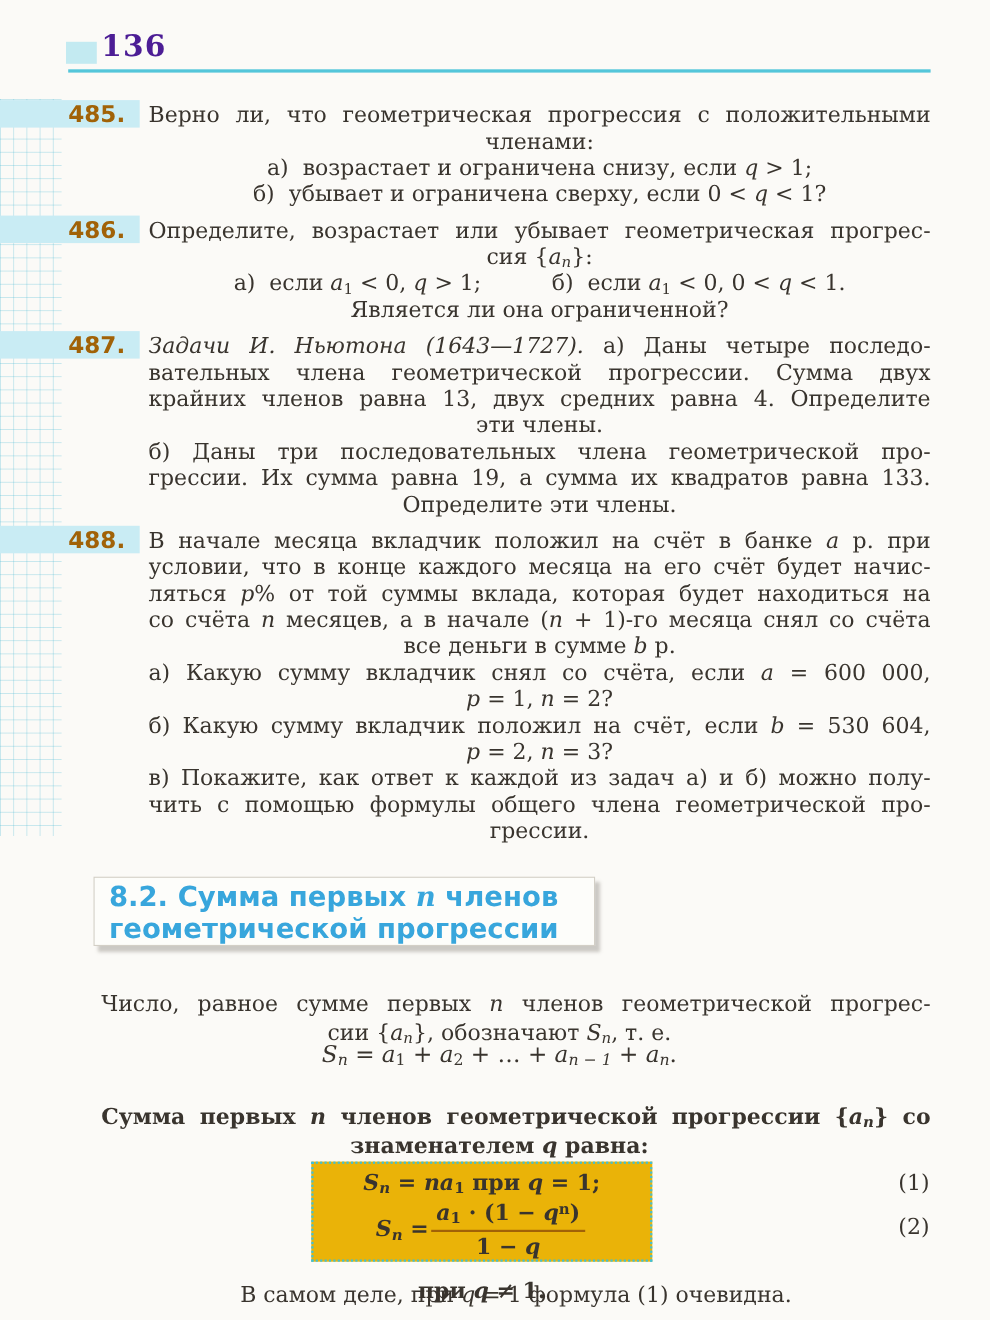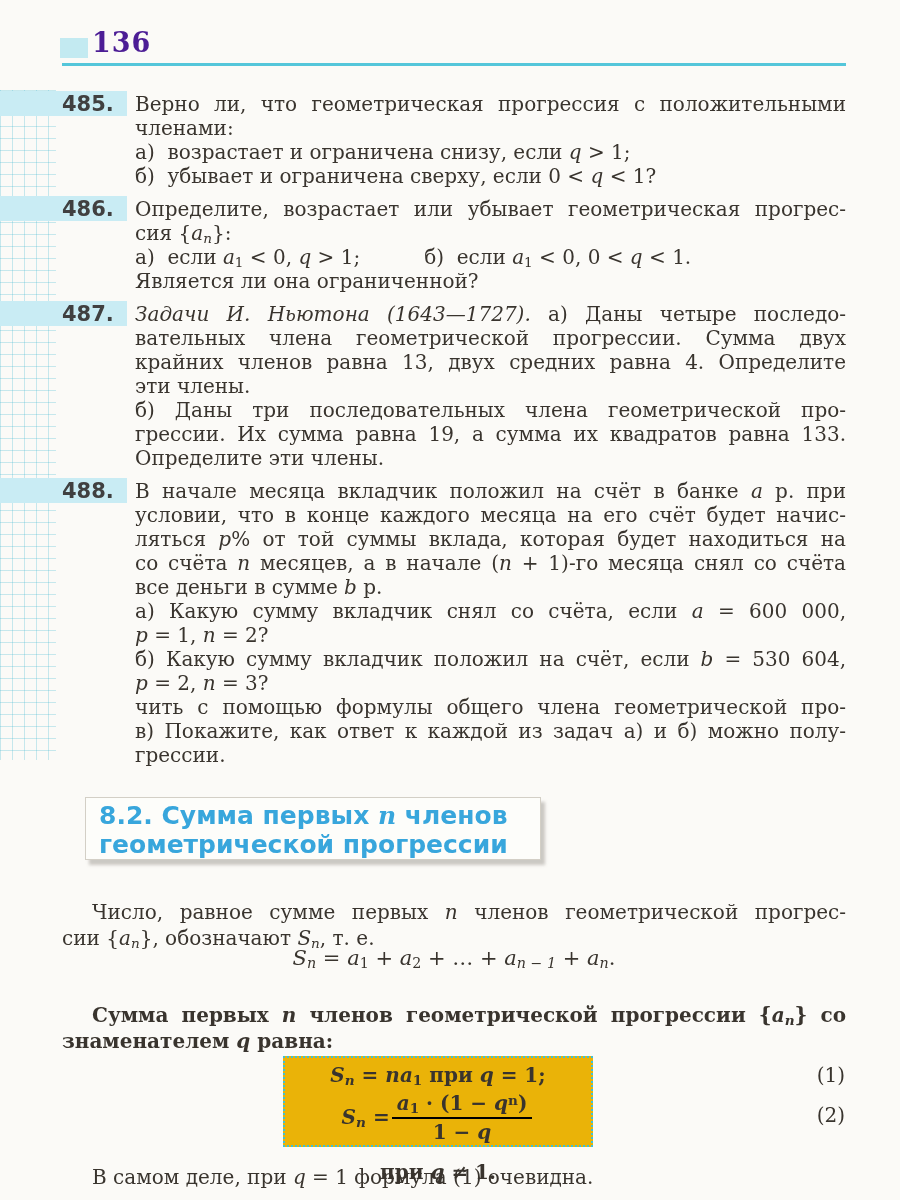--- a/index.html
+++ b/index.html
@@ -25,25 +25,25 @@
       linear-gradient(to bottom, rgba(76,186,212,.30) 1px, transparent 1px);
     background-size:12px 12px;
   }
   
   .problems{position:absolute;left:62px;top:92px;width:784px;}
   .problem{position:relative;padding-left:73px;margin-bottom:9px;}
   .num-band{position:absolute;left:-62px;top:-1px;width:127px;height:25px;background:#c9ecf4;}
   .pnum{
     position:absolute;left:0;top:0;height:24px;line-height:24px;
     font-family:"DejaVu Sans","Liberation Sans",sans-serif;
-    font-weight:bold;font-size:21px;color:#404040;
+    font-weight:bold;font-size:21px;color:#a16207;
   }
   .line{height:24px;line-height:24px;font-size:20px;overflow:hidden;white-space:nowrap;}
   .jl{text-align:justify;text-align-last:justify;white-space:normal;}
-  .ll{text-align:left;}
+  .ll{text-align:center;}
   .ind{text-indent:30px;}
   
   .sg-n{}
   .sg-i{font-style:italic;}
   .sg-sub{font-size:.68em;vertical-align:-.22em;}
   .sg-isub{font-style:italic;font-size:.68em;vertical-align:-.22em;}
   .sg-b{font-weight:bold;}
   .sg-bi{font-weight:bold;font-style:italic;}
   .sg-bsub{font-weight:bold;font-size:.68em;vertical-align:-.22em;}
   .sg-bisub{font-weight:bold;font-style:italic;font-size:.68em;vertical-align:-.22em;}
@@ -76,21 +76,21 @@
   
   .formula-box{
     position:absolute;left:283px;top:1056px;width:310px;height:91px;box-sizing:border-box;
     background:#eab308;border:2px dotted #3fc0d8;
     text-align:center;font-size:20px;
   }
   .fb-line1{height:30px;line-height:30px;margin-top:2px;}
   .fb-line2{height:52px;line-height:52px;}
   .fb-line2 > span{display:inline-block;vertical-align:middle;line-height:normal;}
   .frac{text-align:center;margin:0 2px;}
-  .fnum{display:block;padding:0 5px 2px 5px;border-bottom:2px solid #000000;}
+  .fnum{display:block;padding:0 5px 2px 5px;border-bottom:2px solid #a16207;}
   .fden{display:block;padding-top:1px;}
   .eq-num{position:absolute;right:55px;font-size:20px;color:#39342e;}
   .eq-1{top:1063px;}
   .eq-2{top:1103px;}
 </style>
 </head>
 <body>
 
 <div class="page">
 
@@ -140,22 +140,22 @@
         <div class="ptext">
           <div class="line jl"><span class="sg-n">В начале месяца вкладчик положил на счёт в банке </span><span class="sg-i">a</span><span class="sg-n"> р. при</span></div>
           <div class="line jl"><span class="sg-n">условии, что в конце каждого месяца на его счёт будет начис-</span></div>
           <div class="line jl"><span class="sg-n">ляться </span><span class="sg-i">p</span><span class="sg-n">% от той суммы вклада, которая будет находиться на</span></div>
           <div class="line jl"><span class="sg-n">со счёта </span><span class="sg-i">n</span><span class="sg-n"> месяцев, а в начале (</span><span class="sg-i">n</span><span class="sg-n"> + 1)-го месяца снял со счёта</span></div>
           <div class="line ll"><span class="sg-n">все деньги в сумме </span><span class="sg-i">b</span><span class="sg-n"> р.</span></div>
           <div class="line jl"><span class="sg-n">а) Какую сумму вкладчик снял со счёта, если </span><span class="sg-i">a</span><span class="sg-n"> = 600&nbsp;000,</span></div>
           <div class="line ll"><span class="sg-i">p</span><span class="sg-n"> = 1, </span><span class="sg-i">n</span><span class="sg-n"> = 2?</span></div>
           <div class="line jl"><span class="sg-n">б) Какую сумму вкладчик положил на счёт, если </span><span class="sg-i">b</span><span class="sg-n"> = 530&nbsp;604,</span></div>
           <div class="line ll"><span class="sg-i">p</span><span class="sg-n"> = 2, </span><span class="sg-i">n</span><span class="sg-n"> = 3?</span></div>
+          <div class="line jl"><span class="sg-n">в) Покажите, как ответ к каждой из задач а) и б) можно полу-</span></div>
           <div class="line jl"><span class="sg-n">чить с помощью формулы общего члена геометрической про-</span></div>
-          <div class="line jl"><span class="sg-n">в) Покажите, как ответ к каждой из задач а) и б) можно полу-</span></div>
           <div class="line ll"><span class="sg-n">грессии.</span></div>
         </div>
       </div>
     </div>
 
   <div class="sec-box">
     <div class="hline"><span class="sg-h">8.2. Сумма первых </span><span class="sg-hi">n</span><span class="sg-h"> членов</span></div>
     <div class="hline"><span class="sg-h">геометрической прогрессии</span></div>
   </div>
 

